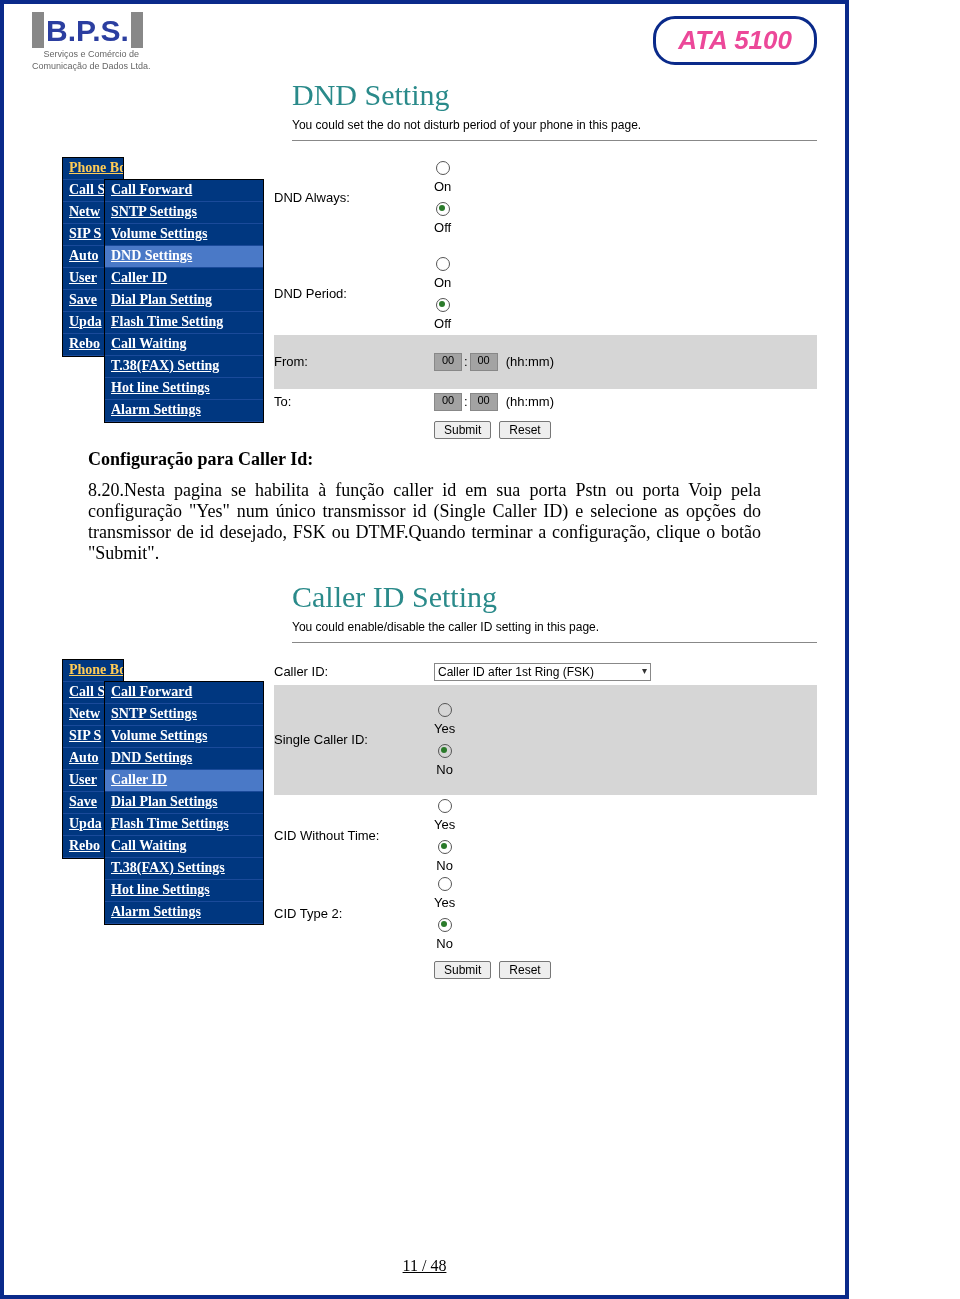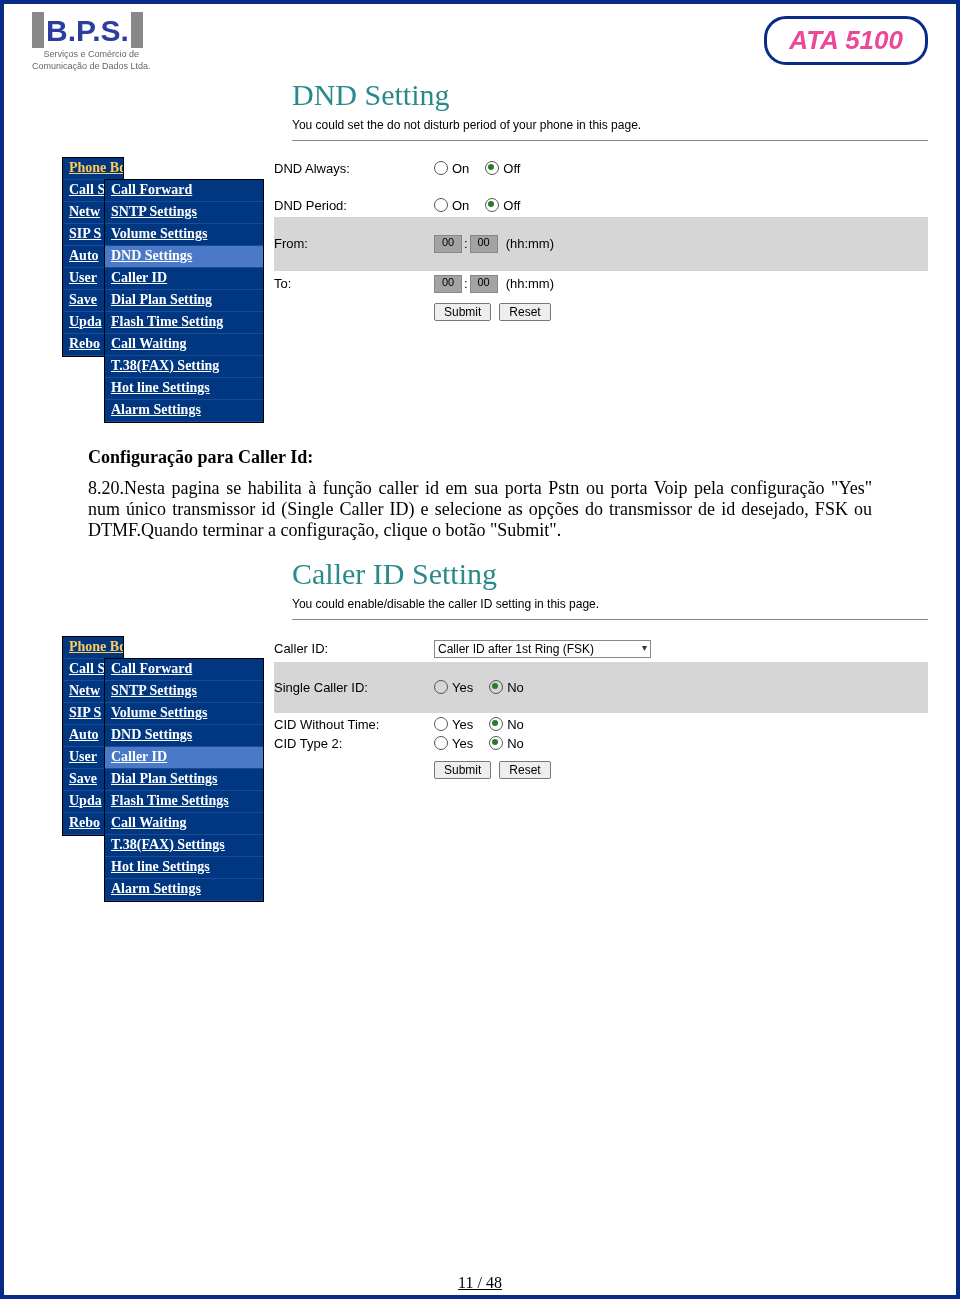--- a/index.html
+++ b/index.html
@@ -4,21 +4,21 @@
 <style>
   body {
     margin: 0;
     padding: 0;
     background: #fff;
     font-family: "Times New Roman", Times, serif;
     font-size: 15px;
     color: #000;
   }
   .page {
-    width: 960px;
+    width: 849px;
     min-height: 1299px;
     box-sizing: border-box;
     border: 4px solid #0a2a8a;
     padding: 8px 28px 8px 28px;
     position: relative;
   }
   
   .header {
     display: flex;
     justify-content: space-between;
@@ -92,36 +92,36 @@
     font-family: "Times New Roman", serif;
     font-size: 30px;
     color: #2a8a8a;
     margin: 4px 0 6px 0;
   }
   .form-desc { font-size: 12px; color: #000; margin: 6px 0 8px 0; }
   hr.sep { border: 0; border-top: 1px solid #888; margin: 2px 0 16px 0; }
   .row { display: flex; align-items: center; margin: 4px 0; }
   .row.gray { background: #d6d6d6; padding: 18px 0; }
   .label { width: 160px; }
-  .radio-set { display: flex; align-items: center; gap: 4px; }
+  .radio-set { display: flex; align-items: center; gap: 4px; flex-direction: column; }
   .radio {
     display:inline-block; width:12px; height:12px; border:1px solid #555; border-radius:50%;
     position:relative;
   }
   .radio.sel::after{ content:""; position:absolute; top:2px; left:2px; width:6px;height:6px; background:#2a7a2a; border-radius:50%;}
   .tbox { border:1px solid #888; background:#a3a3a3; width:26px; height:16px; font-size:11px; text-align:center; display:inline-block; }
   .combo { border:1px solid #888; background:#fff; padding:1px 32px 1px 3px; font-size:12px; position:relative; display:inline-block; min-width:180px;}
   .combo::after { content:"▾"; position:absolute; right:3px; top:1px; color:#333; font-size:10px;}
   .btnrow { margin-top: 10px; display:flex; gap:8px; }
   .btn { border:1px solid #777; background:#eee; padding:1px 9px; font-size:12px; border-radius:2px; }
 
   .para { margin: 10px 56px 16px 56px; text-align: justify; font-size: 18px;}
   .section-head { margin: 6px 56px 2px 56px; font-size: 18px; font-weight: bold;}
 
-  .footer { position:absolute; bottom: 3px; left:0; right:0; text-align:center; font-size:16px; }
+  .footer { position:absolute; bottom: 20px; left:0; right:0; text-align:center; font-size:16px; }
   .footer u { text-decoration: underline; }
 </style>
 </head>
 <body>
 
 <div class="page">
 
   <div class="header">
     <div class="logo-box">
       <div class="logo-bps">

